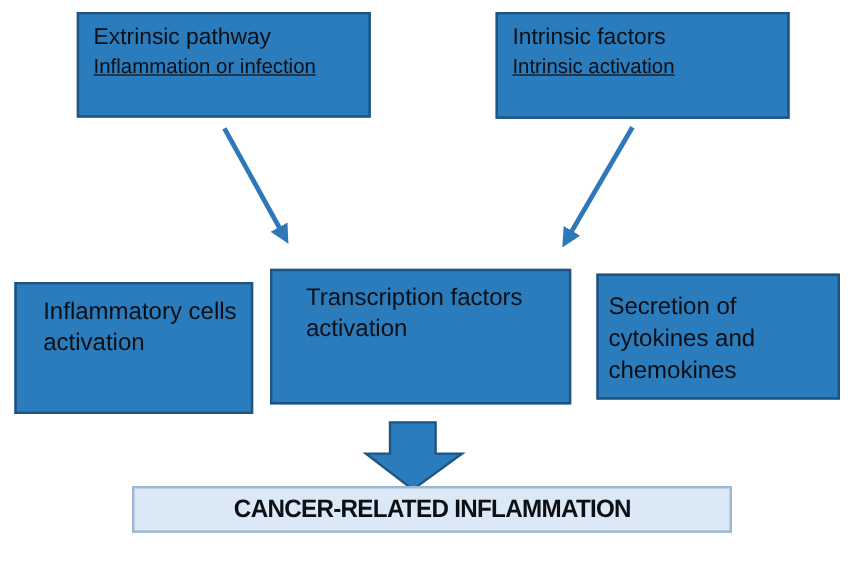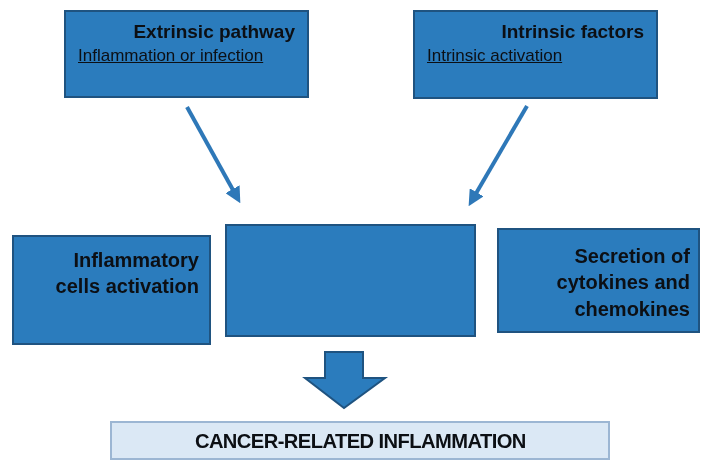--- a/index.html
+++ b/index.html
@@ -16,22 +16,21 @@
     color: var(--text, #0c0f14);
     overflow: hidden;
   }
   .box {
     position: absolute;
     box-sizing: border-box;
     background: var(--box-fill, #2b7cbd);
     border: 2px solid var(--box-border, #1f5380);
   }
   .box .title {
-    font-weight: bold;
-    text-align: right;
+    font-weight: normal;
   }
   .top-box {
     padding: 8px 12px;
   }
   .top-box .title {
     font-size: 19px;
     line-height: 1.3;
   }
   .top-box .subtitle {
     font-size: 17px;
@@ -43,25 +42,25 @@
     line-height: 1.32;
   }
   .mid-box .subtitle {
     font-size: 19px;
     line-height: 1.32;
   }
   #box-extrinsic   { left: 64px;  top: 10px;  width: 245px; height: 88px; }
   #box-intrinsic   { left: 413px; top: 10px;  width: 245px; height: 89px; }
   #box-inflammatory{ left: 12px;  top: 223px; width: 199px; height: 110px; padding: 10px 10px 10px 22px; margin-top: 12px; }
   #box-transcription{ left: 225px; top: 224px; width: 251px; height: 113px; padding: 9px 8px 9px 28px; }
-  #box-secretion   { left: 497px; top: 228px; width: 203px; height: 105px; padding: 13px 8px 13px 35px; }
+  #box-secretion   { left: 497px; top: 228px; width: 203px; height: 105px; padding: 13px 8px 13px 8px; }
   .result-bar {
     position: absolute;
     left: 110px;
-    top: 421px;
+    top: 405px;
     width: 500px;
     height: 39px;
     box-sizing: border-box;
     background: var(--result-fill, #dbe8f5);
     border: 2px solid var(--result-border, #9cb6d3);
     display: flex;
     align-items: center;
     justify-content: center;
   }
   .result-bar .result-text {
@@ -118,20 +117,21 @@
     <line class="flow-line" x1="187" y1="107" x2="238" y2="199" marker-end="url(#ah)"></line>
     <line class="flow-line" x1="527" y1="106" x2="471" y2="202" marker-end="url(#ah)"></line>
     <polygon class="block-arrow" points="325,352 363,352 363,378 385,378 344,408 305,378 325,378"></polygon>
   </svg>
 
   <div class="box mid-box" id="box-inflammatory">
     <div class="title">Inflammatory cells activation</div>
   </div>
 
   <div class="box mid-box" id="box-transcription">
+    <div class="title">Transcription factors activation</div>
   </div>
 
   <div class="box mid-box" id="box-secretion">
     <div class="title">Secretion of cytokines and chemokines</div>
   </div>
 
   <div class="result-bar">
     <div class="result-text">CANCER-RELATED INFLAMMATION</div>
   </div>
 

